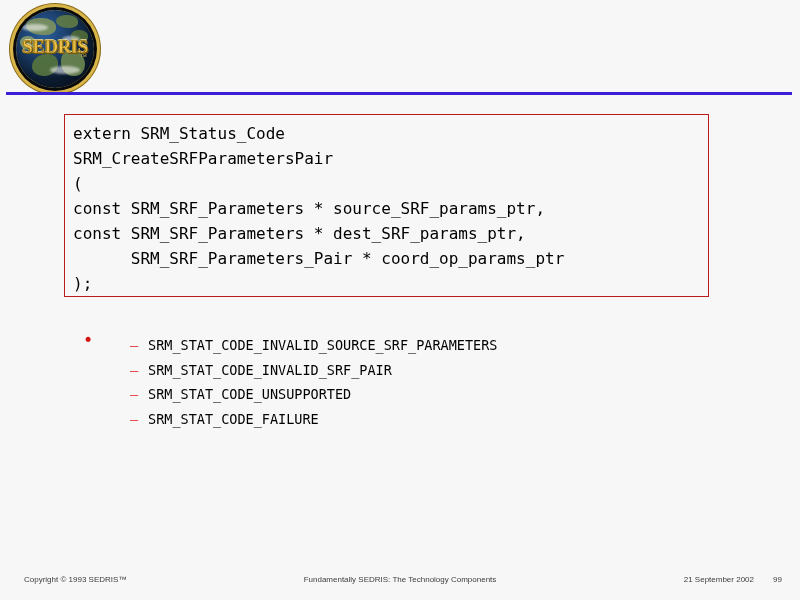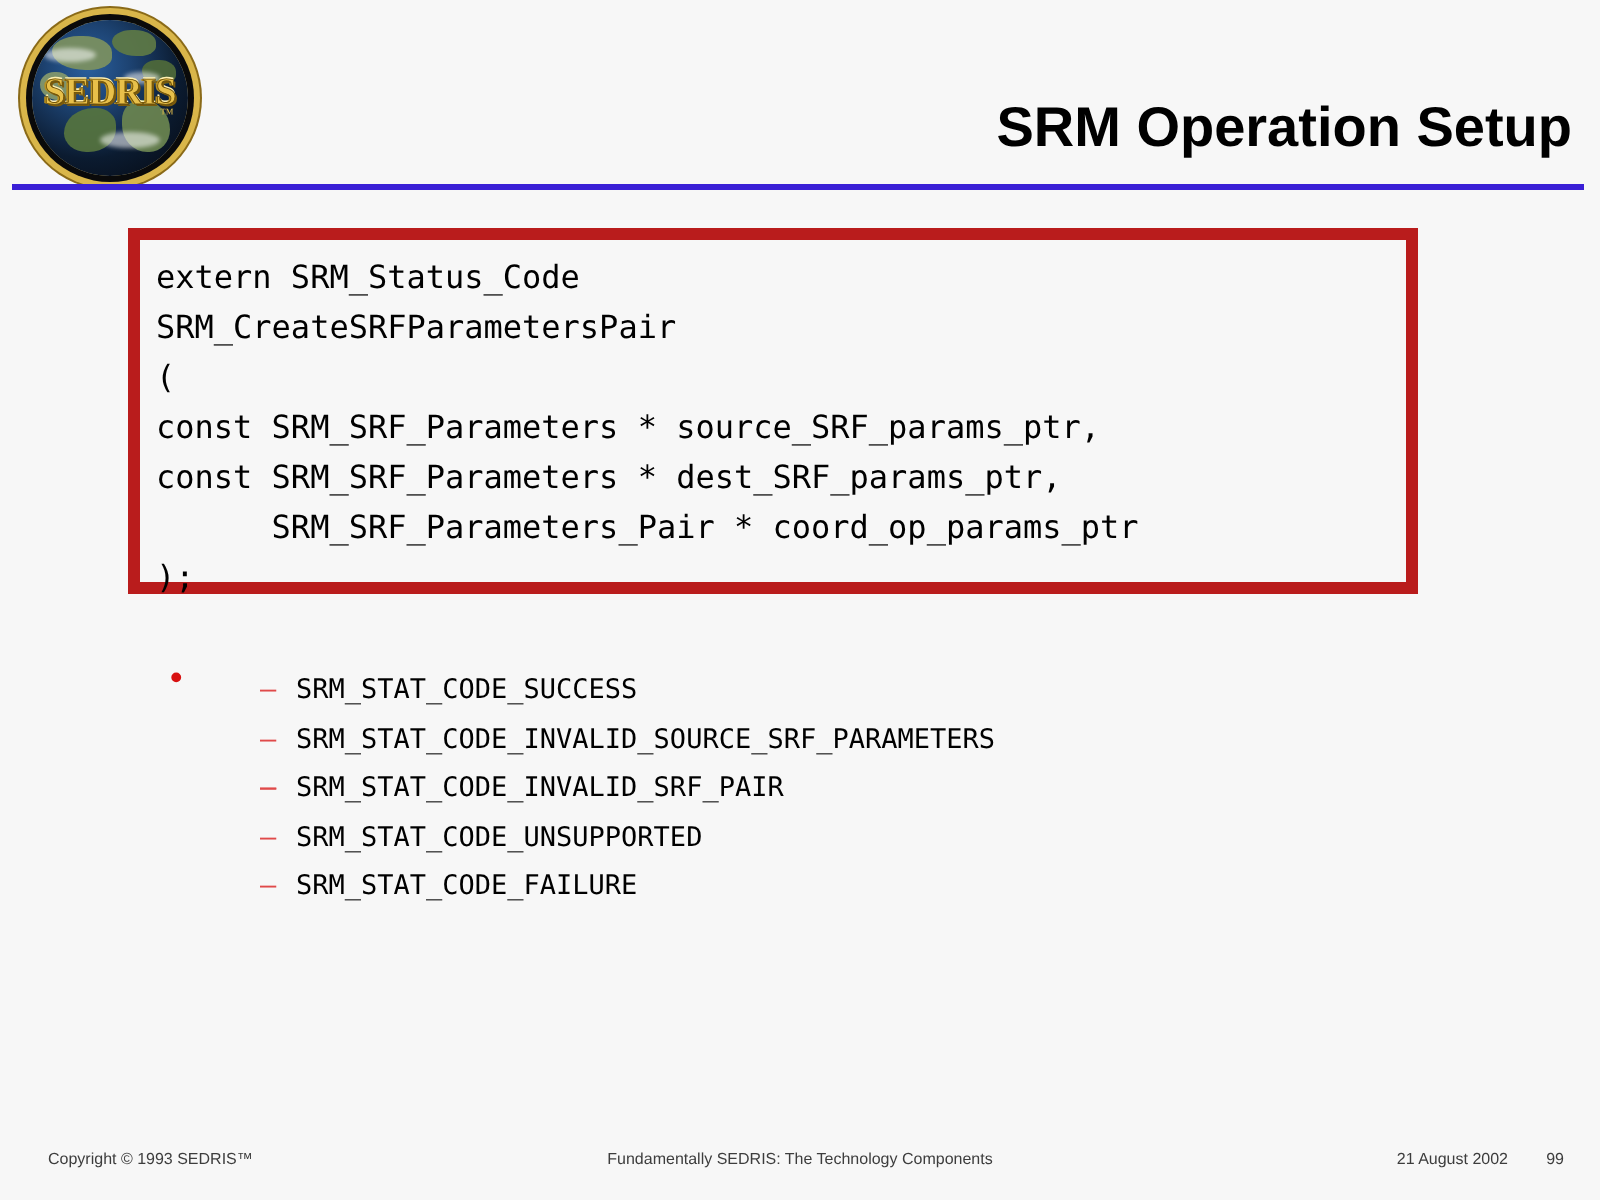--- a/index.html
+++ b/index.html
@@ -110,21 +110,21 @@
     background: #3a1fd6;
   }
 
   
   #code-box {
     position: absolute;
     left: 64px;
     top: 114px;
     width: 645px;
     height: 183px;
-    border: 6px solid #b91c1c;
+    border: 1px solid #b91c1c;
     background: #f7f7f7;
     box-sizing: border-box;
   }
   #code-text {
     position: absolute;
     left: 8px;
     top: 6px;
     margin: 0;
     font-family: "DejaVu Sans Mono", "Liberation Mono", monospace;
     font-size: 16px;
@@ -231,21 +231,20 @@
       <div class="landmass lm5"></div>
       <div class="landmass lm6"></div>
       <div class="cloudwisp cw1"></div>
       <div class="cloudwisp cw2"></div>
       <div class="cloudwisp cw3"></div>
     </div>
     <div class="logo-text">SEDRIS</div>
     <div class="logo-tm">™</div>
   </div>
 
-  <div id="slide-title">SRM Operation Setup</div>
   <div id="title-rule"></div>
 </div>
 
 <div id="code-box">
   <pre id="code-text">extern SRM_Status_Code
 SRM_CreateSRFParametersPair
 (
 const SRM_SRF_Parameters * source_SRF_params_ptr,
 const SRM_SRF_Parameters * dest_SRF_params_ptr,
       SRM_SRF_Parameters_Pair * coord_op_params_ptr
@@ -254,21 +253,20 @@
 
 <div id="content-list">
 
   <div class="lvl1">
     <span class="marker">•</span>
   </div>
 
   <div class="sub-list">
     <div class="lvl2">
       <span class="marker">–</span>
-      <span>SRM_STAT_CODE_SUCCESS</span>
     </div>
     <div class="lvl2">
       <span class="marker">–</span>
       <span>SRM_STAT_CODE_INVALID_SOURCE_SRF_PARAMETERS</span>
     </div>
     <div class="lvl2">
       <span class="marker">–</span>
     </div>
     <div class="lvl2">
       <span class="marker">–</span>
@@ -281,15 +279,15 @@
     <div class="lvl2">
       <span class="marker">–</span>
       <span>SRM_STAT_CODE_FAILURE</span>
     </div>
   </div>
 </div>
 
 <div id="footer">
   <div id="footer-left">Copyright © 1993 SEDRIS™</div>
   <div id="footer-center">Fundamentally SEDRIS: The Technology Components</div>
-  <div id="footer-date">21 August 2002</div>
+  <div id="footer-date">21 September 2002</div>
   <div id="footer-page">99</div>
 </div>
 
 </body></html>

